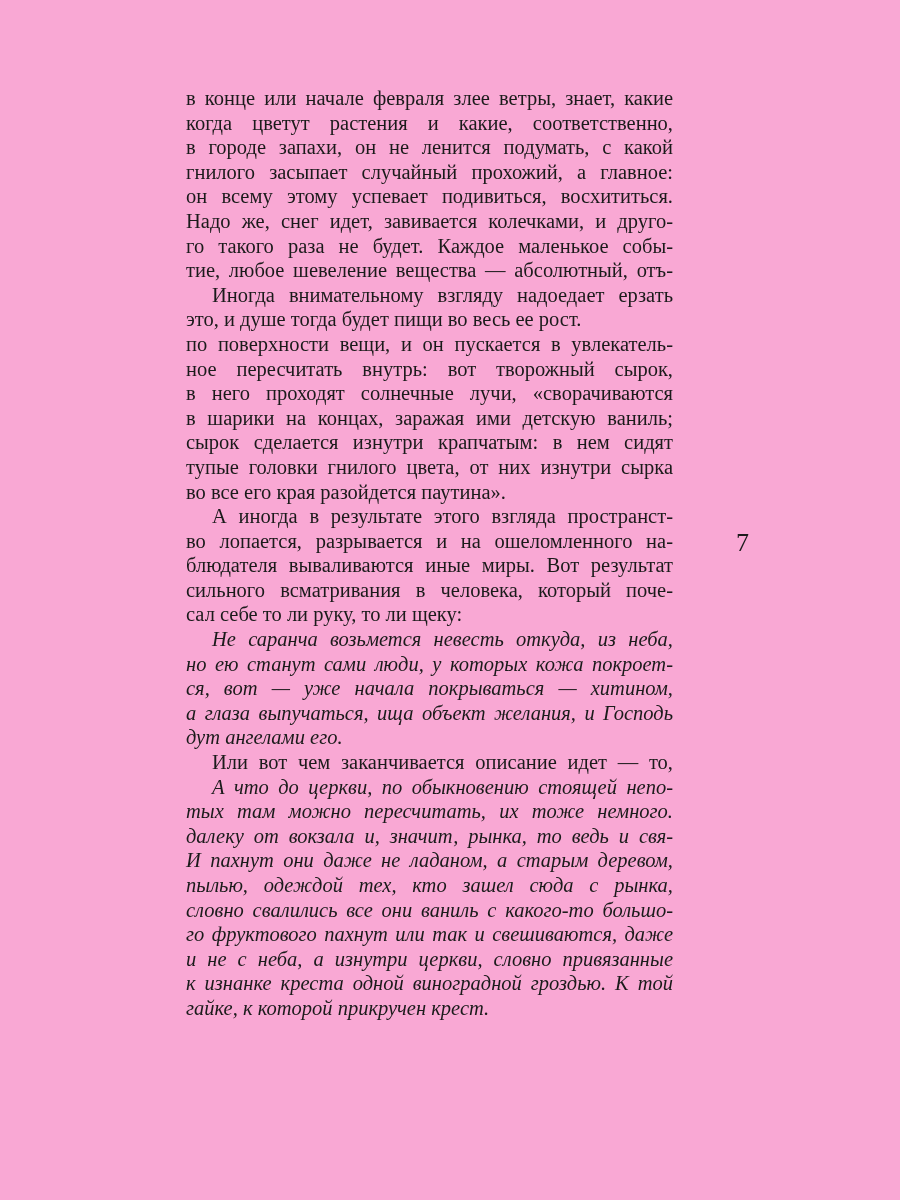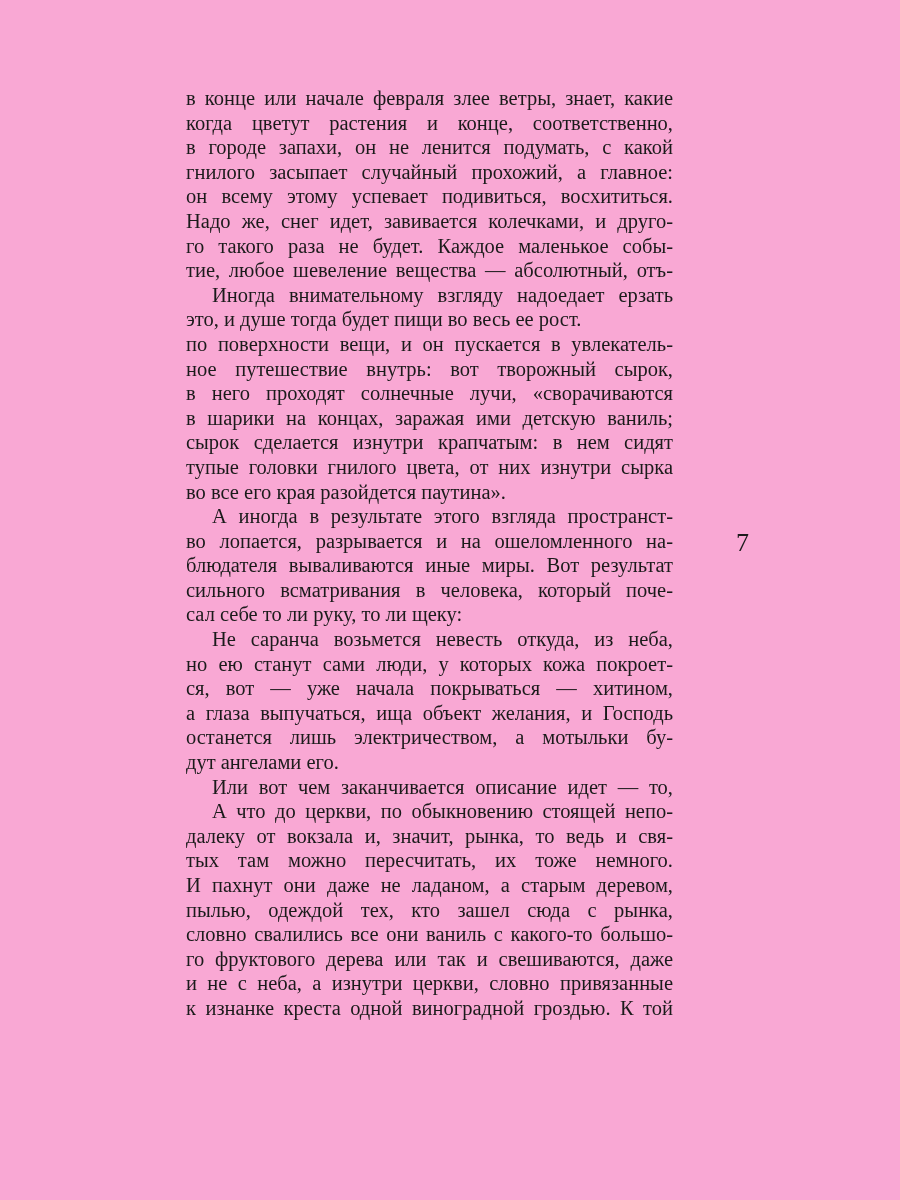--- a/index.html
+++ b/index.html
@@ -12,65 +12,65 @@
       color: #1b1b1b;
       height: 24.6px;
       line-height: 24.6px;
       white-space: nowrap;
       text-align: justify;
       text-align-last: justify;
       overflow: visible;
     }
     .line.last { text-align-last: left; }
     .line.indent { padding-left: 26px; }
-    .line.italic { }
+    .line.italic { font-style: italic; }
     .page-number {
       position: absolute; left: 736px; top: 528px;
       font-family: "Liberation Serif", "DejaVu Serif", serif;
       font-size: 26px; color: #1b1b1b;
     }
   </style>
 </head>
 <body>
 
 <div class="page">
   <div class="text-block" id="text-block">
       <div class="line">в конце или начале февраля злее ветры, знает, какие</div>
-      <div class="line">когда цветут растения и конце, соответственно,</div>
+      <div class="line">когда цветут растения и какие, соответственно,</div>
       <div class="line">в городе запахи, он не ленится подумать, с какой</div>
       <div class="line">гнилого засыпает случайный прохожий, а главное:</div>
       <div class="line">он всему этому успевает подивиться, восхититься.</div>
       <div class="line">Надо же, снег идет, завивается колечками, и друго-</div>
       <div class="line">го такого раза не будет. Каждое маленькое собы-</div>
       <div class="line">тие, любое шевеление вещества — абсолютный, отъ-</div>
       <div class="line indent">Иногда внимательному взгляду надоедает ерзать</div>
       <div class="line last">это, и душе тогда будет пищи во весь ее рост.</div>
       <div class="line">по поверхности вещи, и он пускается в увлекатель-</div>
-      <div class="line">ное путешествие внутрь: вот творожный сырок,</div>
+      <div class="line">ное пересчитать внутрь: вот творожный сырок,</div>
       <div class="line">в него проходят солнечные лучи, «сворачиваются</div>
       <div class="line">в шарики на концах, заражая ими детскую ваниль;</div>
       <div class="line">сырок сделается изнутри крапчатым: в нем сидят</div>
       <div class="line">тупые головки гнилого цвета, от них изнутри сырка</div>
       <div class="line last">во все его края разойдется паутина».</div>
       <div class="line indent">А иногда в результате этого взгляда пространст-</div>
       <div class="line">во лопается, разрывается и на ошеломленного на-</div>
       <div class="line">блюдателя вываливаются иные миры. Вот результат</div>
       <div class="line">сильного всматривания в человека, который поче-</div>
       <div class="line last">сал себе то ли руку, то ли щеку:</div>
       <div class="line italic indent">Не саранча возьмется невесть откуда, из неба,</div>
       <div class="line italic">но ею станут сами люди, у которых кожа покроет-</div>
       <div class="line italic">ся, вот — уже начала покрываться — хитином,</div>
       <div class="line italic">а глаза выпучаться, ища объект желания, и Господь</div>
-      <div class="line italic">останется лишь электричеством, а мотыльки бу-</div>
       <div class="line italic last">дут ангелами его.</div>
       <div class="line indent">Или вот чем заканчивается описание идет — то,</div>
       <div class="line italic indent">А что до церкви, по обыкновению стоящей непо-</div>
+      <div class="line italic">тых там можно пересчитать, их тоже немного.</div>
       <div class="line italic">далеку от вокзала и, значит, рынка, то ведь и свя-</div>
-      <div class="line italic">тых там можно пересчитать, их тоже немного.</div>
       <div class="line italic">И пахнут они даже не ладаном, а старым деревом,</div>
       <div class="line italic">пылью, одеждой тех, кто зашел сюда с рынка,</div>
       <div class="line italic">словно свалились все они ваниль с какого-то большо-</div>
-      <div class="line italic">го фруктового дерева или так и свешиваются, даже</div>
+      <div class="line italic">го фруктового пахнут или так и свешиваются, даже</div>
       <div class="line italic">и не с неба, а изнутри церкви, словно привязанные</div>
       <div class="line italic">к изнанке креста одной виноградной гроздью. К той</div>
+      <div class="line italic last">гайке, к которой прикручен крест.</div>
     </div>
   <div class="page-number">7</div>
 </div>
 
 </body></html>

